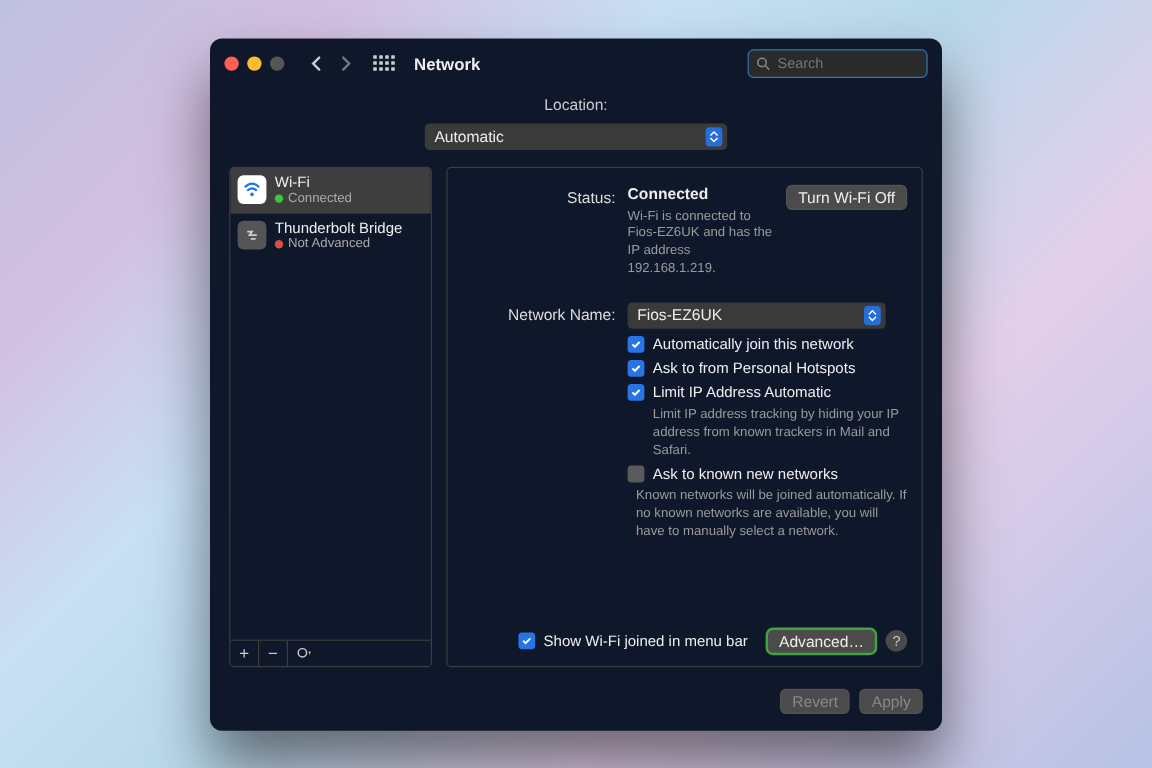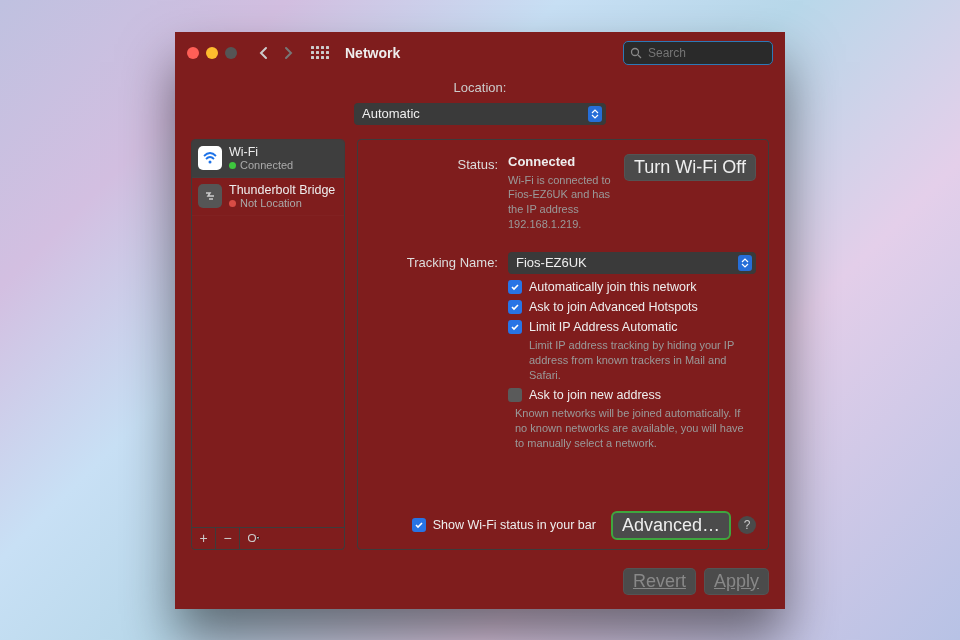--- a/index.html
+++ b/index.html
@@ -5,22 +5,22 @@
   * { box-sizing: border-box; margin: 0; padding: 0; }
   html, body { width: 960px; height: 640px; overflow: hidden; }
   body {
     font-family: -apple-system, "Helvetica Neue", Arial, sans-serif;
     background: linear-gradient(135deg, #bfc1e0 0%, #d3bfe1 18%, #c8e0f5 35%, #b8d8ea 50%, #e4cfea 70%, #b7c2e5 100%);
     display:flex; align-items:center; justify-content:center;
     font-size:13px; color:#ddd;
   }
   .window {
     width:610px; height:577px;
-    background:#7f1d1d;
-    border-radius:0;
+    background:#0f172a;
+    border-radius:10px;
     box-shadow:0 30px 50px rgba(0,0,0,0.5);
     display:flex; flex-direction:column;
     overflow:hidden;
   }
   .titlebar {
     height:42px; display:flex; align-items:center; padding:0 12px; gap:8px;
   }
   .traffic { display:flex; gap:7px; }
   .dot { width:12px; height:12px; border-radius:50%; }
   .dot.red{background:#ff5f57;} .dot.yellow{background:#febc2e;} .dot.gray{background:#555;}
@@ -84,39 +84,39 @@
   .detail {
     flex:1; border:1px solid #3c3c3c; border-radius:4px; padding:14px 12px 10px 12px;
     display:flex; flex-direction:column; position:relative;align-items:flex-end;
   }
   .form-row { display:flex; gap:10px; margin-bottom:6px; align-items:flex-start;}
   .form-lbl { width:128px; text-align:right; color:#ddd; font-size:13px; padding-top:3px;}
   .form-val { flex:1; }
   .strong { font-weight:600; color:#eee; }
   .btn {
     background:#4b4b4b; color:#eee; border:none; border-radius:5px;
-    padding:3px 10px; font-size:18px; box-shadow:0 0 0 1px rgba(255,255,255,0.05) inset;
+    padding:3px 10px; font-size:13px; box-shadow:0 0 0 1px rgba(255,255,255,0.05) inset;
   }
   .btn.green-outline{ outline:2px solid #3fa63f; outline-offset:-1px; }
   .desc { color:#9a9a9a; font-size:11px; line-height:1.35; margin-top:4px; max-width:240px;}
   .cb-row { display:flex; align-items:center; gap:7px; margin-top:6px;}
   .cb {
     width:14px;height:14px;border-radius:3px;flex:none;
     display:flex;align-items:center;justify-content:center;
   }
   .cb.on{background:#2874e5;}
   .cb.off{background:#5a5a5a;}
   .cb svg{display:block;}
   .cb-lbl{color:#eee;font-size:12.5px;}
   .fill{flex:1;}
   .bottom-row{display:flex;align-items:center;gap:8px;margin-top:auto;padding-top:8px;}
   .help{width:18px;height:18px;border-radius:50%;background:#4a4a4a;color:#ccc;display:flex;align-items:center;justify-content:center;font-size:12px;}
 
   .footer{display:flex;justify-content:flex-end;gap:8px;padding:8px 16px 14px 0;}
-  .footer .btn{color:#888;text-decoration:underline;}
+  .footer .btn{color:#888;}
 </style>
 </head>
 <body>
 
 <div class="window">
 
   <div class="titlebar">
     <div class="traffic">
       <div class="dot red"></div>
       <div class="dot yellow"></div>
@@ -196,21 +196,21 @@
       <div class="side-item">
         <div class="side-icon dark">
           <svg width="14" height="14" viewBox="0 0 14 14">
               <path d="M3 4 L7 4 L5 7 L11 7 M6 10 L10 10" stroke="#ccc" stroke-width="1.5" fill="none"></path>
             </svg>
         </div>
         <div class="side-txt">
           <span class="side-name">Thunderbolt Bridge</span>
           <span class="side-stat">
               <span class="status-dot red"></span>
-              <span>Not Location</span>
+              <span>Not Advanced</span>
             </span>
         </div>
       </div>
       <div class="side-spacer"></div>
       <div class="side-actions">
         <button>+</button>
         <button>−</button>
         <button>
           <svg width="14" height="10" viewBox="0 0 14 10">
               <circle cx="5" cy="5" r="3.5" stroke="#ccc" stroke-width="1.2" fill="none"></circle>
@@ -228,23 +228,23 @@
         <div class="form-val" style="display:flex;align-items:flex-start;gap:10px;">
           <div style="flex:1">
             <div class="strong">Connected</div>
             <div class="desc">Wi-Fi is connected to Fios-EZ6UK and has the IP address 192.168.1.219.</div>
           </div>
           <button class="btn">Turn Wi-Fi Off</button>
         </div>
       </div>
 
       <div class="form-row" style="margin-top:14px;">
-        <div class="form-lbl">Tracking Name:</div>
+        <div class="form-lbl">Network Name:</div>
         <div class="form-val">
-          <div class="select" style="width:248px">
+          <div class="select" style="width:215px">
             <span>Fios-EZ6UK</span>
             <span class="fill"></span>
             <span class="arrows">
               <svg width="8" height="5" viewBox="0 0 8 5">
                   <path d="M1 4 L4 1 L7 4" stroke="#fff" stroke-width="1.2" fill="none"></path>
                 </svg>
               <svg width="8" height="5" viewBox="0 0 8 5">
                   <path d="M1 1 L4 4 L7 1" stroke="#fff" stroke-width="1.2" fill="none"></path>
                 </svg>
             </span>
@@ -257,47 +257,47 @@
                 </svg>
               </span>
             <span class="cb-lbl">Automatically join this network</span>
           </div>
           <div class="cb-row">
             <span class="cb on">
                 <svg width="10" height="10" viewBox="0 0 10 10">
                   <path d="M2 5 L4 7 L8 3" stroke="#fff" stroke-width="1.6" fill="none"></path>
                 </svg>
               </span>
-            <span class="cb-lbl">Ask to join Advanced Hotspots</span>
+            <span class="cb-lbl">Ask to from Personal Hotspots</span>
           </div>
           <div class="cb-row">
             <span class="cb on">
                 <svg width="10" height="10" viewBox="0 0 10 10">
                   <path d="M2 5 L4 7 L8 3" stroke="#fff" stroke-width="1.6" fill="none"></path>
                 </svg>
               </span>
             <span class="cb-lbl">Limit IP Address Automatic</span>
           </div>
           <div class="desc" style="margin-left:21px">Limit IP address tracking by hiding your IP address from known trackers in Mail and Safari.</div>
           <div class="cb-row">
             <span class="cb off"></span>
-            <span class="cb-lbl">Ask to join new address</span>
+            <span class="cb-lbl">Ask to known new networks</span>
           </div>
           <div class="desc" style="margin-left:7px">Known networks will be joined automatically. If no known networks are available, you will have to manually select a network.</div>
         </div>
       </div>
 
       <div class="bottom-row">
         <div class="cb-row" style="margin-top:0">
           <span class="cb on">
               <svg width="10" height="10" viewBox="0 0 10 10">
                 <path d="M2 5 L4 7 L8 3" stroke="#fff" stroke-width="1.6" fill="none"></path>
               </svg>
             </span>
-          <span class="cb-lbl">Show Wi-Fi status in your bar</span>
+          <span class="cb-lbl">Show Wi-Fi joined in menu bar</span>
         </div>
         <span class="fill"></span>
         <button class="btn green-outline">Advanced…</button>
         <div class="help">?</div>
       </div>
     </div>
   </div>
 
   <div class="footer">
     <button class="btn">Revert</button>

